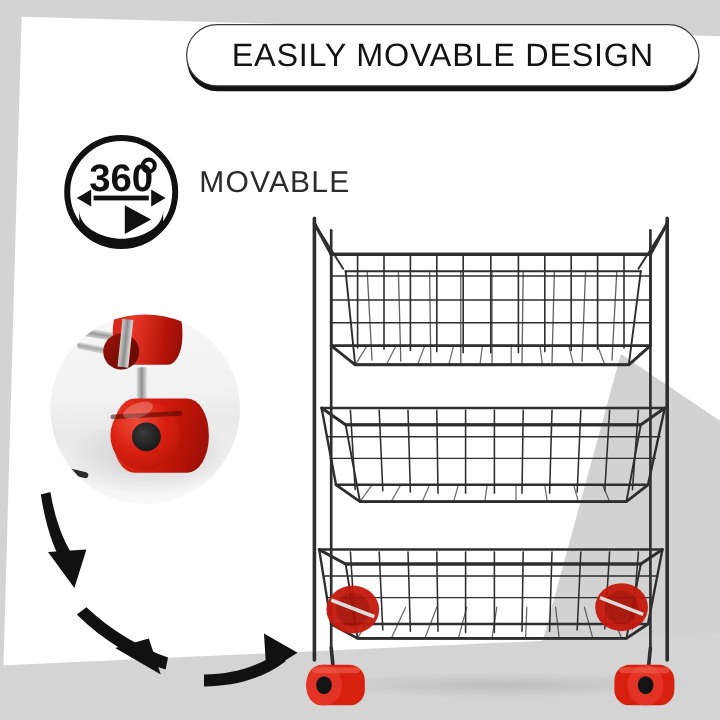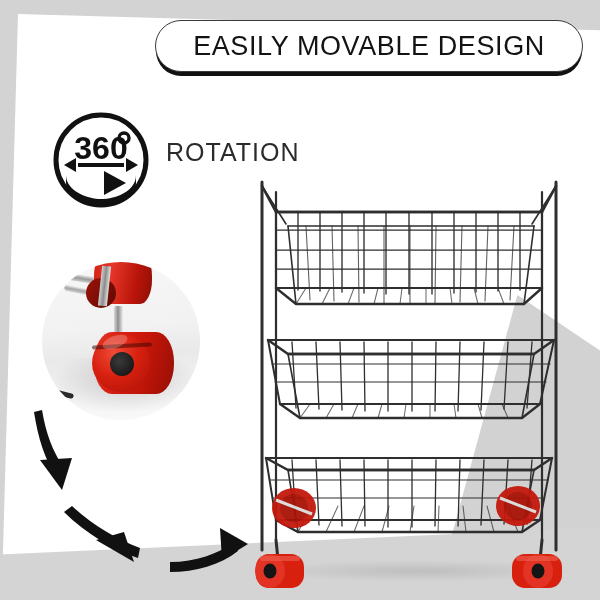--- a/index.html
+++ b/index.html
@@ -247,21 +247,21 @@
     <text x="49" y="48" font-family="Liberation Sans, sans-serif" font-size="32" font-weight="bold" fill="#111111" text-anchor="middle">360</text>
     <circle cx="72" cy="27" r="5" fill="none" stroke="#111111" stroke-width="3.4"></circle>
     <rect x="26" y="52" width="46" height="4" fill="#111111"></rect>
     <polygon points="24,47 12,54 24,61" fill="#111111"></polygon>
     <polygon points="74,47 86,54 74,61" fill="#111111"></polygon>
     <path d="M14,64 C14,80 36,88 49,88 C64,88 84,80 84,64 L84,72 C84,86 64,94 49,94 C34,94 14,86 14,72 Z" fill="#111111"></path>
     <polygon points="52,60 74,72 52,84" fill="#111111"></polygon>
     <polygon points="58,62 78,72 58,82" fill="#ffffff" opacity="0"></polygon>
   </svg>
 
-  <div class="rotation-label">ROTATION</div>
+  <div class="rotation-label">MOVABLE</div>
 
   <div class="caster-inset">
     <div class="inset-floor"></div>
     <div class="inset-shadow-soft"></div>
     <div class="bw-stem"></div>
     <div class="bw-stem2"></div>
     <div class="bw-wheel"></div>
     <div class="bw-wheel-dark"></div>
     <div class="bw-bracket"></div>
     <div class="fw-stem"></div>

